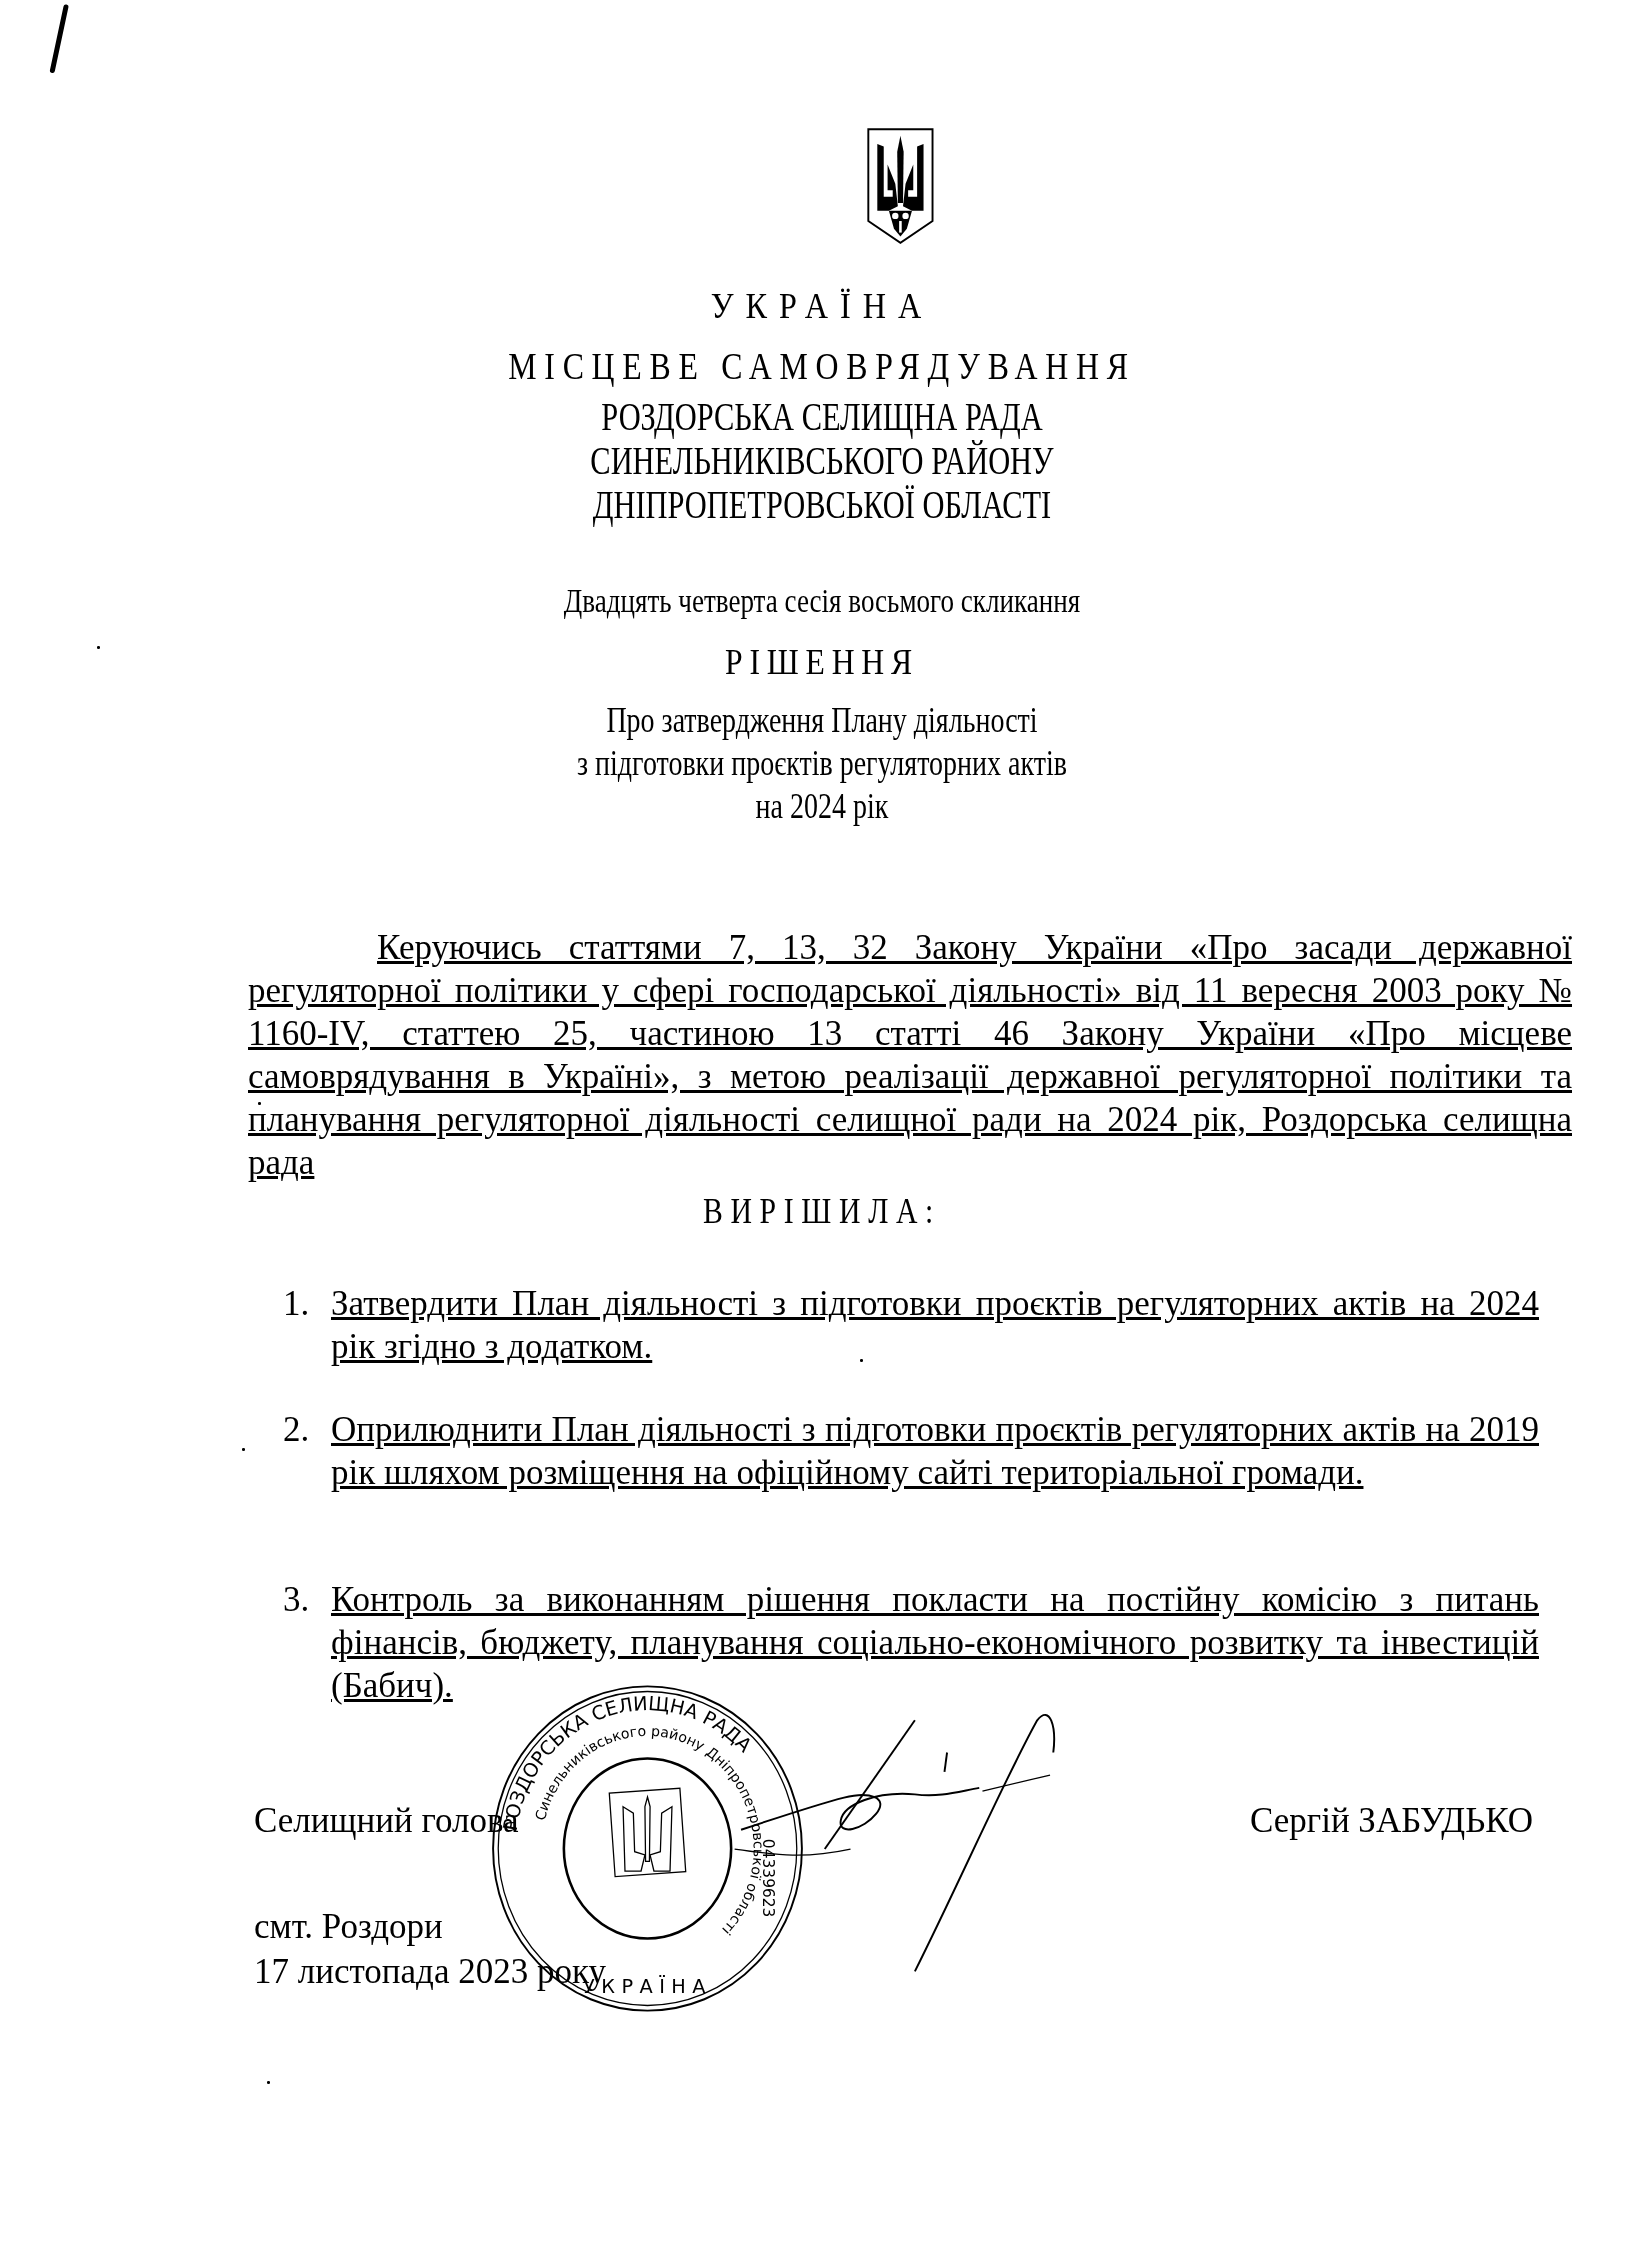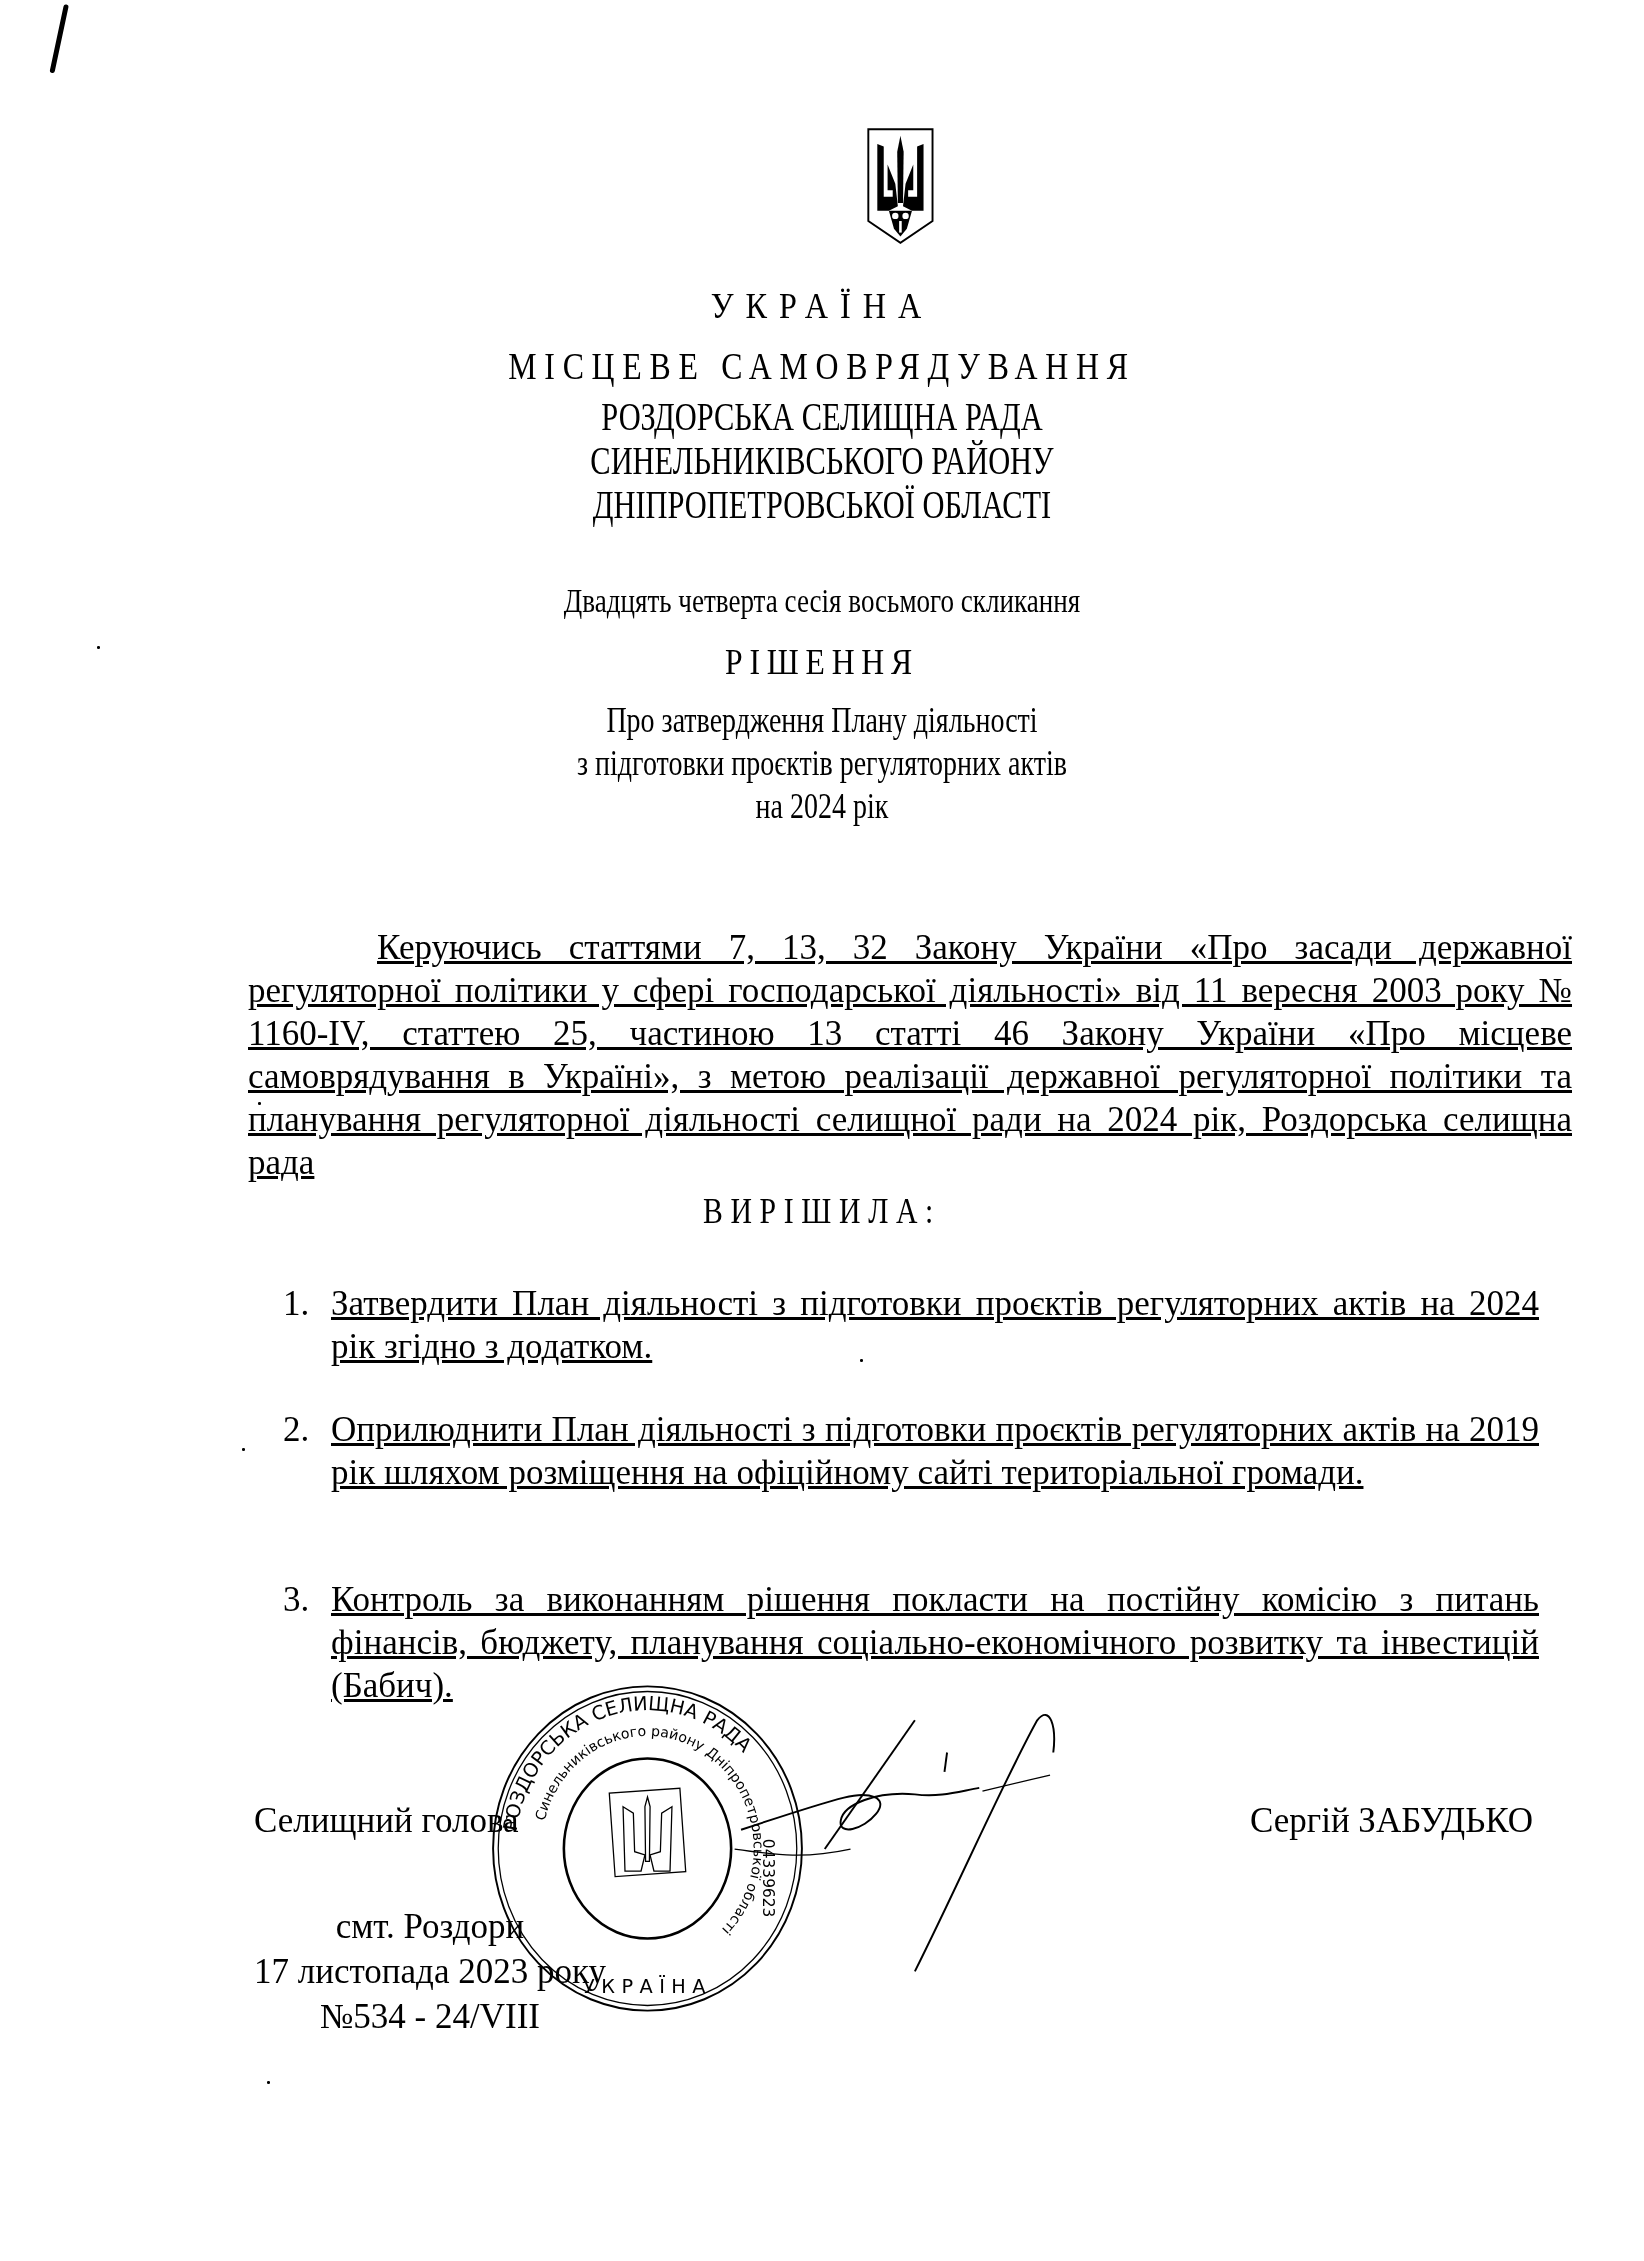--- a/index.html
+++ b/index.html
@@ -29,21 +29,21 @@
     .resolved { top: 1192px; font-size: 35px; letter-spacing: 9px; transform: scaleX(0.85); }
     .list { left: 283px; width: 1256px; font-size: 35px; line-height: 43px; }
     .list-item { position: absolute; left: 0; width: 1256px; }
     .list-num { position: absolute; left: 0; top: 0; }
     .list-text { margin-left: 48px; text-align: justify; text-decoration: underline; }
     .item1 { top: 1282px; }
     .item2 { top: 1408px; }
     .item3 { top: 1578px; }
     .sig-title { left: 254px; top: 1801px; font-size: 35px; }
     .sig-name { left: 1227px; top: 1801px; font-size: 35px; margin-left: 23px; }
-    .place { left: 254px; top: 1904px; font-size: 35px; line-height: 45px; text-align: center; }
+    .place { left: 254px; top: 1904px; font-size: 35px; line-height: 45px; }
     .stamp { left: 480px; top: 1678px; width: 335px; height: 341px; }
     .signature { left: 728px; top: 1701px; width: 451px; height: 309px; }
     .speck { width: 2.6px; height: 2.6px; background: #000; border-radius: 1.3px; }
   </style>
 </head>
 <body>
 
 <div class="abs corner-mark"></div>
 
 <svg class="abs coat" viewBox="0 0 210 190">
@@ -92,21 +92,20 @@
     <div class="list-text">Контроль за виконанням рішення покласти на постійну комісію з питань фінансів, бюджету, планування соціально-економічного розвитку та інвестицій (Бабич).</div>
   </div>
 </div>
 
 <div class="abs sig-title">Селищний голова</div>
 <div class="abs sig-name">Сергій ЗАБУДЬКО</div>
 
 <div class="abs place">
   <div>смт. Роздори</div>
   <div>17 листопада 2023 року</div>
-  <div>№534 - 24/VIII</div>
 </div>
 
 <svg class="abs stamp" viewBox="0 0 520 530">
   <defs>
     <path id="outerArc" d="M 260 265 m -205 0 a 205 215 0 1 1 410 0 a 205 215 0 1 1 -410 0"></path>
     <path id="innerArc" d="M 260 265 m -165 0 a 165 175 0 1 1 330 0 a 165 175 0 1 1 -330 0"></path>
   </defs>
   <ellipse cx="260" cy="265" rx="240" ry="252" fill="none" stroke="#000" stroke-width="3"></ellipse>
   <ellipse cx="260" cy="265" rx="232" ry="244" fill="none" stroke="#000" stroke-width="2"></ellipse>
   <ellipse cx="260" cy="265" rx="130" ry="140" fill="none" stroke="#000" stroke-width="4"></ellipse>

